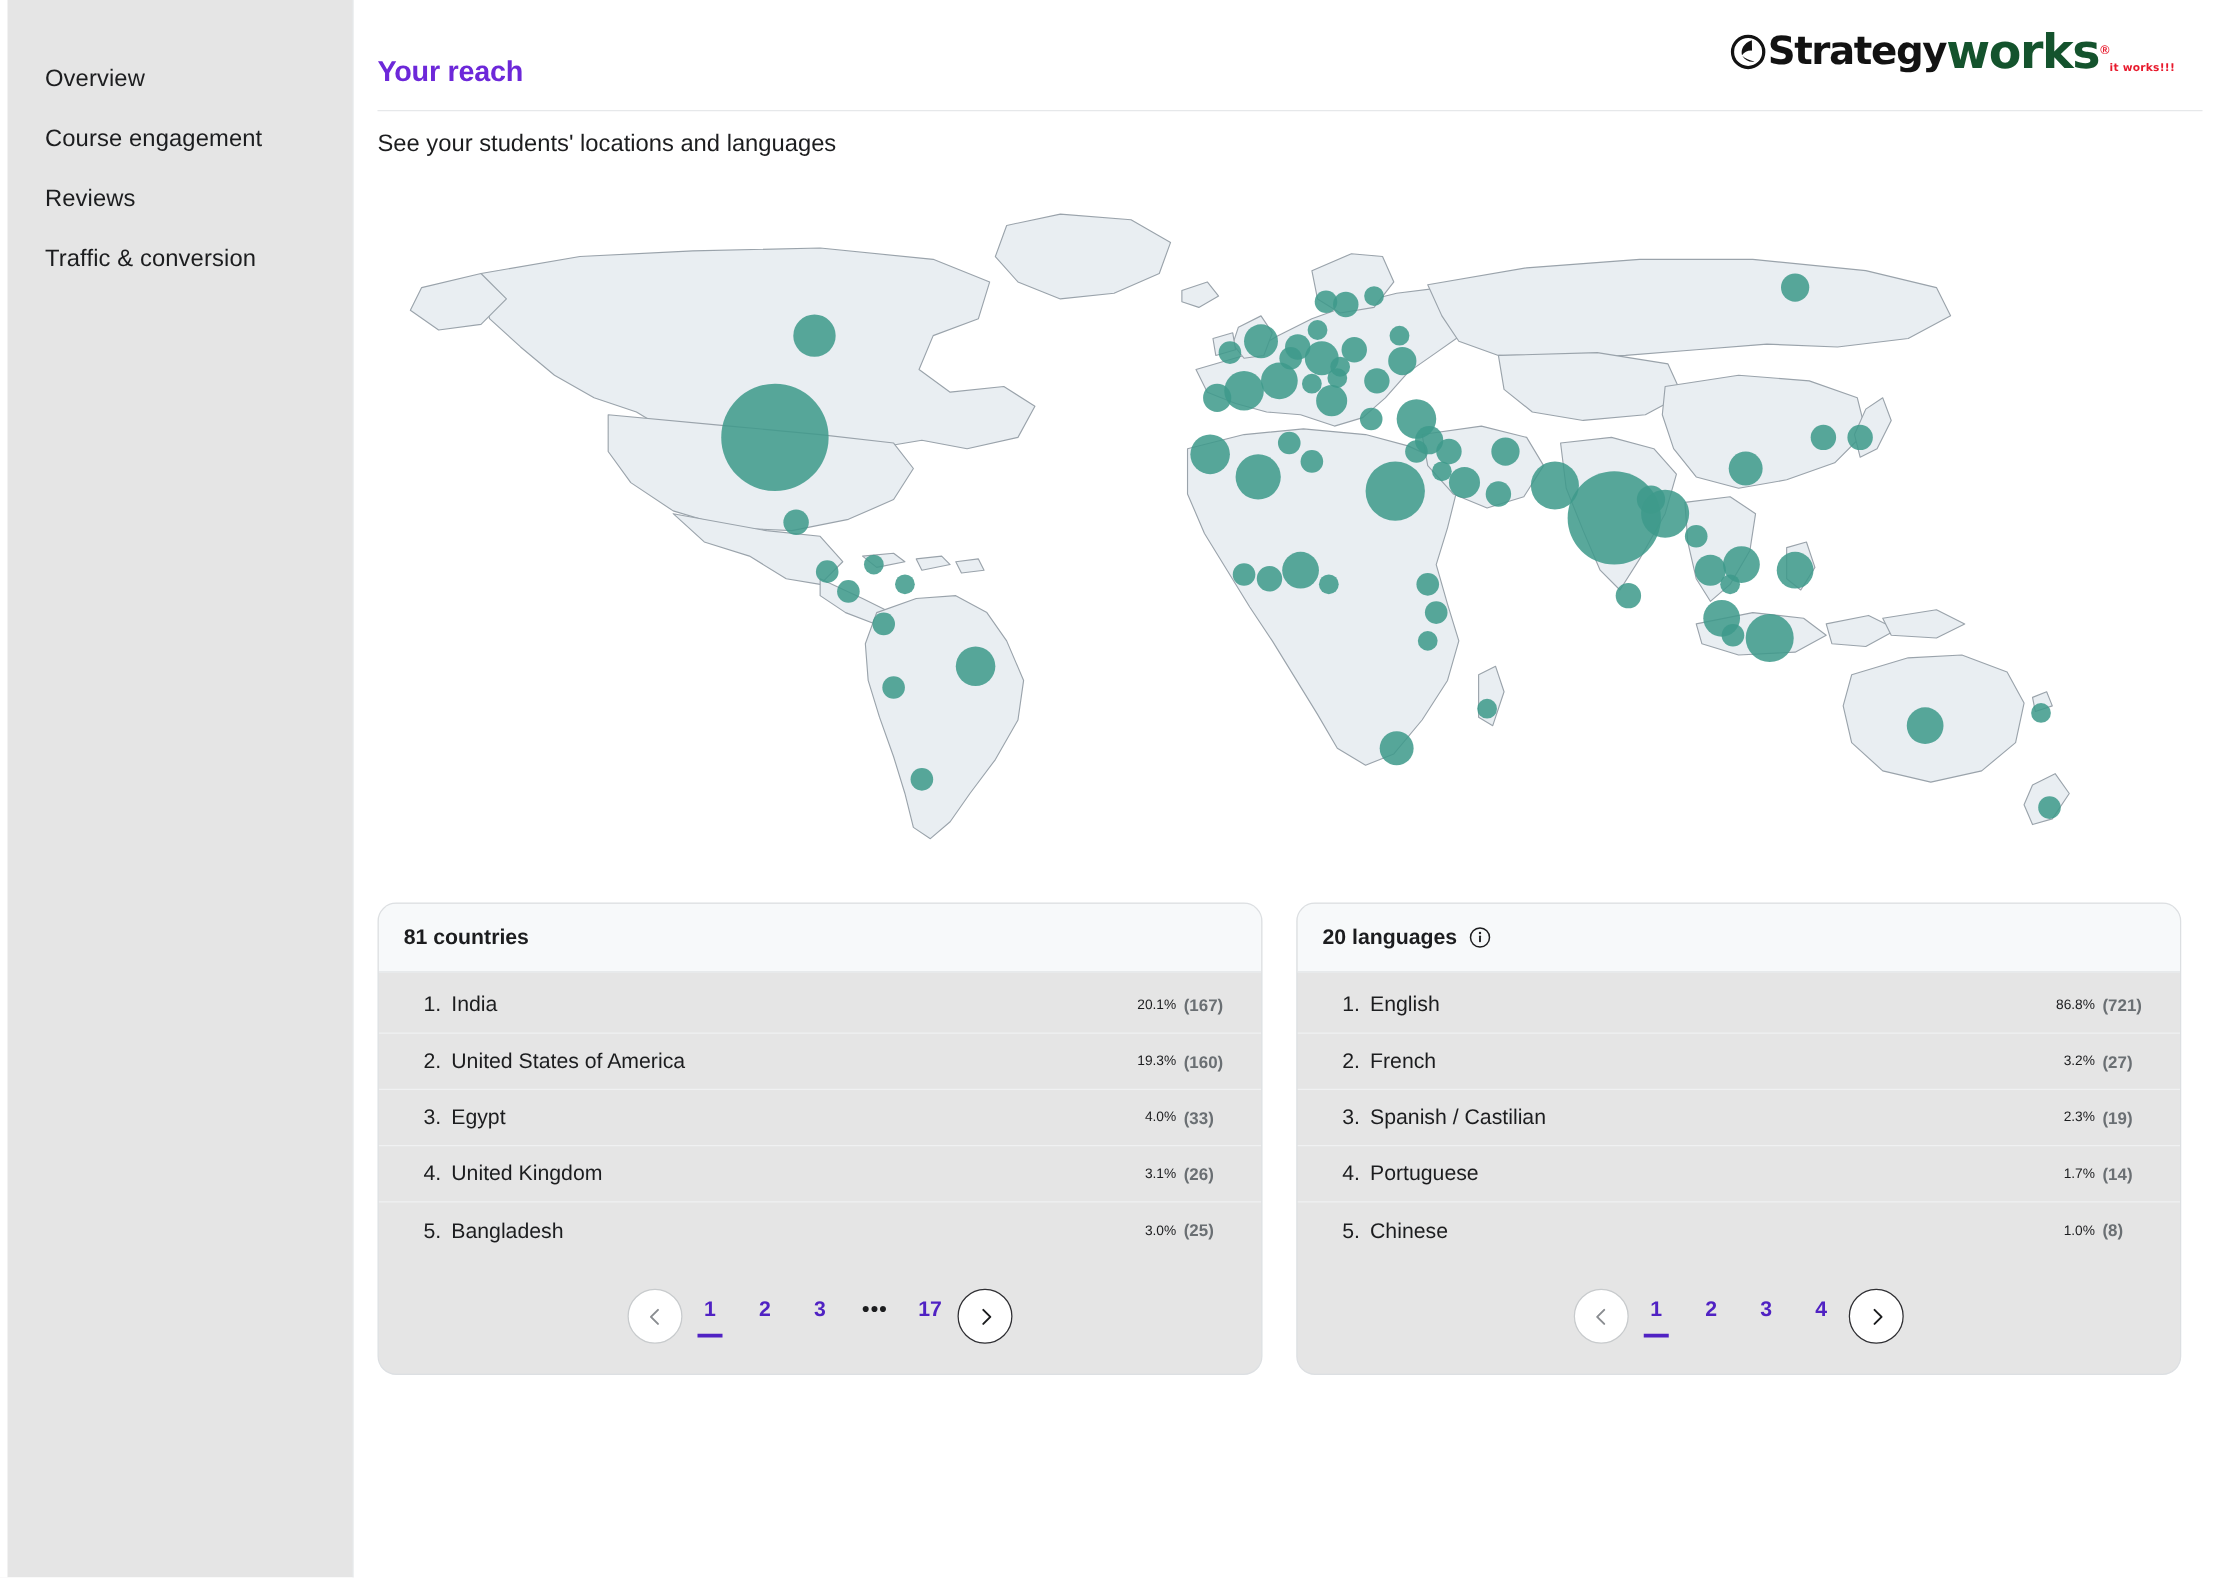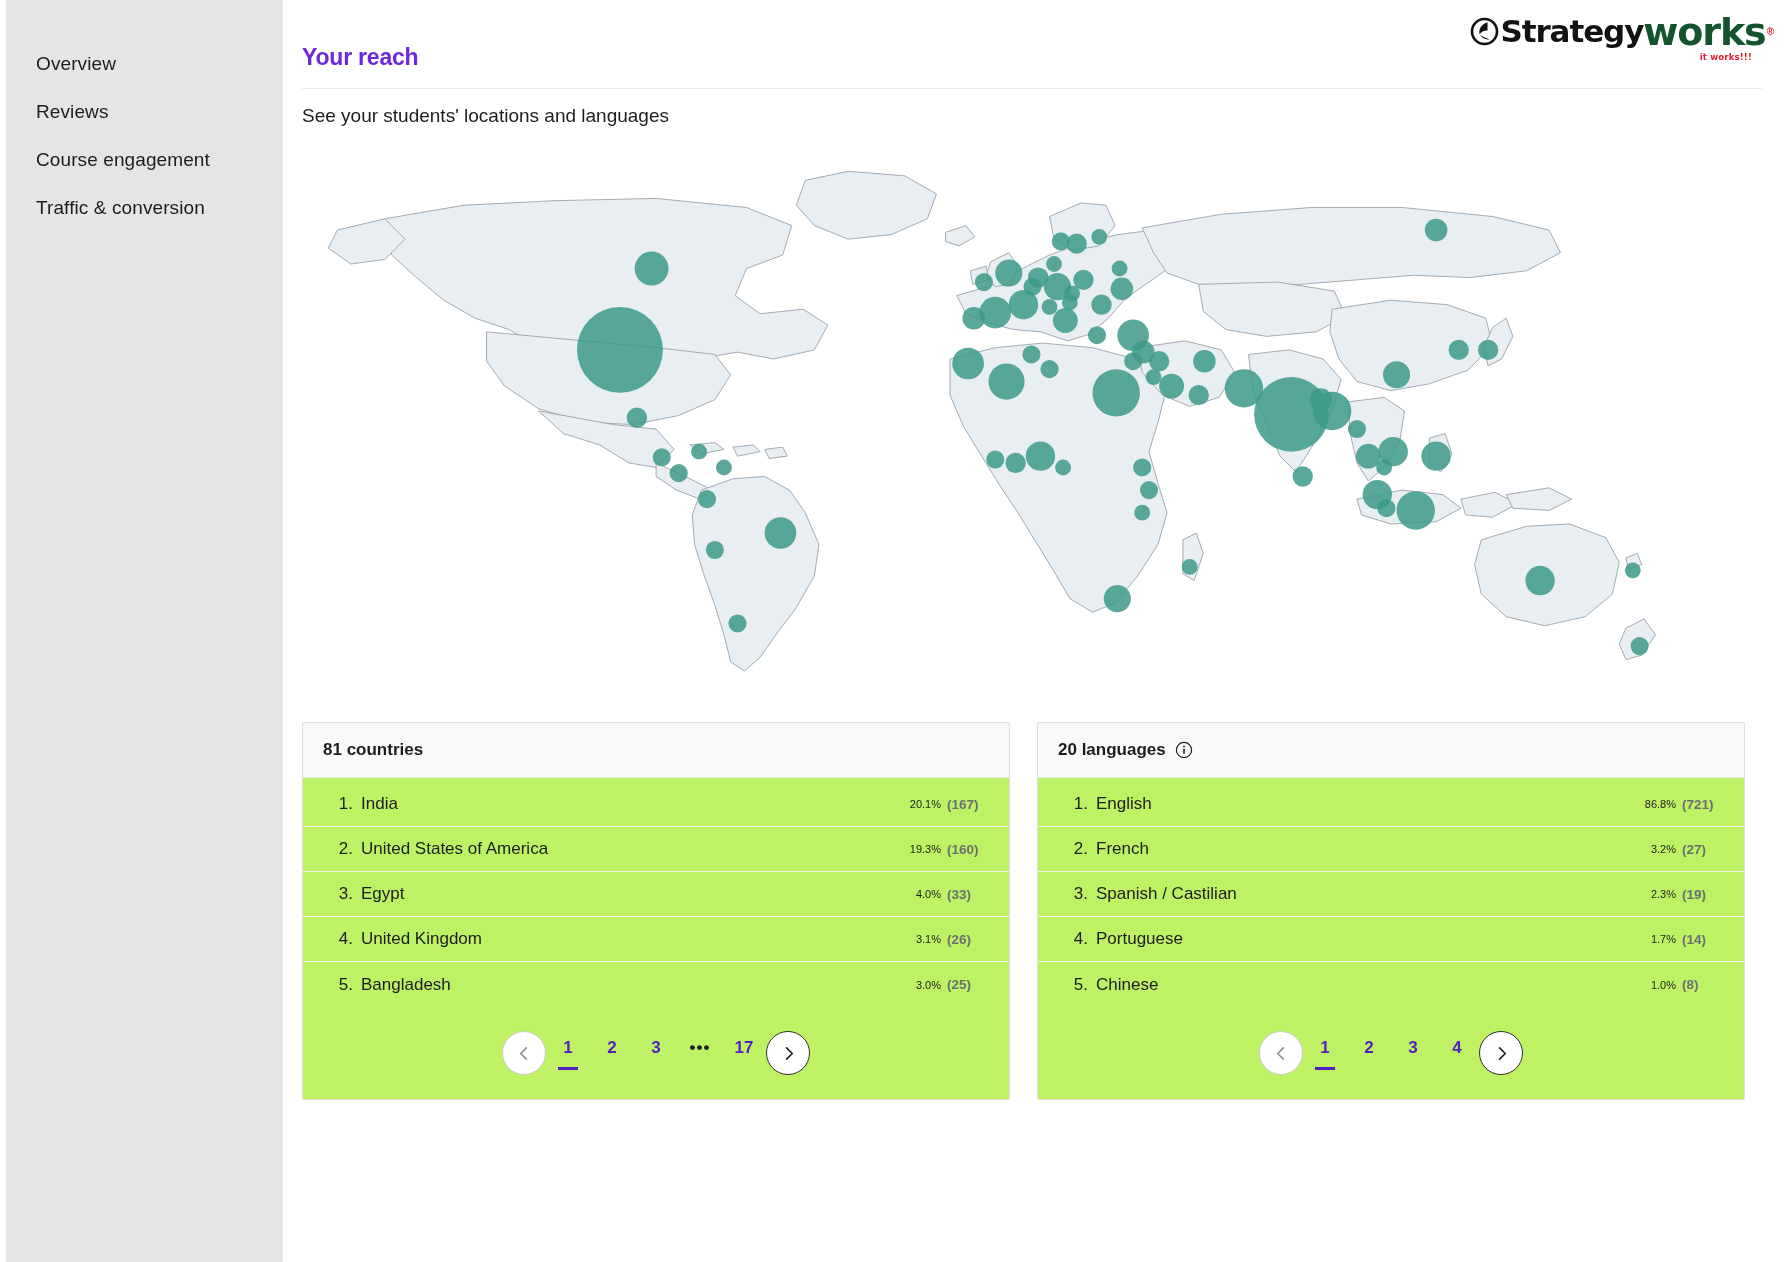--- a/index.html
+++ b/index.html
@@ -70,25 +70,25 @@
     left: 19px;
     right: 22px;
     top: 88px;
     height: 1px;
     background: #e6e8ea;
   }
 
   
   .logo {
     position: absolute;
-    right: 10px;
+    right: 22px;
     top: 14px;
     height: 46px;
     display: flex;
-    flex-direction: column;
+    flex-direction: row;
     align-items: flex-end;
     justify-content: center;
     user-select: none;
   }
   .logo-row {
     display: flex;
     align-items: center;
     line-height: 1;
   }
   .logo-mark {
@@ -150,23 +150,23 @@
   .cards {
     position: absolute;
     left: 19px;
     top: 722px;
     width: 1443px;
     display: flex;
     gap: 27px;
   }
   .card {
     width: 708px;
-    background: #bef264;
+    background: #e5e5e5;
     border: 1px solid #dcdfe2;
-    border-radius: 2px;
+    border-radius: 15px;
     overflow: hidden;
   }
   .card-head {
     background: #f7f9fa;
     border-bottom: 1px solid #e2e5e8;
     height: 55px;
     display: flex;
     align-items: center;
     padding: 0 20px;
     gap: 9px;
@@ -267,22 +267,22 @@
     padding-bottom: 10px;
   }
 </style>
 </head>
 <body>
 
 <div class="app">
 
   <nav class="sidebar">
     <div class="nav-item">Overview</div>
+    <div class="nav-item">Course engagement</div>
     <div class="nav-item">Reviews</div>
-    <div class="nav-item">Course engagement</div>
     <div class="nav-item">Traffic &amp; conversion</div>
   </nav>
 
   <section class="main">
 
     <div class="topbar">
       <div class="page-title">Your reach</div>
       <div class="title-rule"></div>
 
       <div class="logo">

